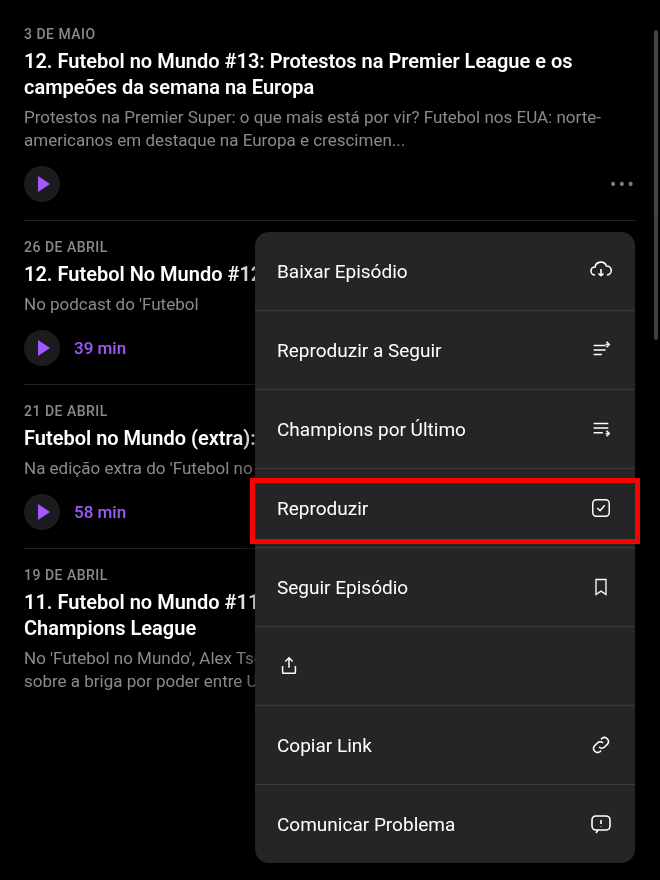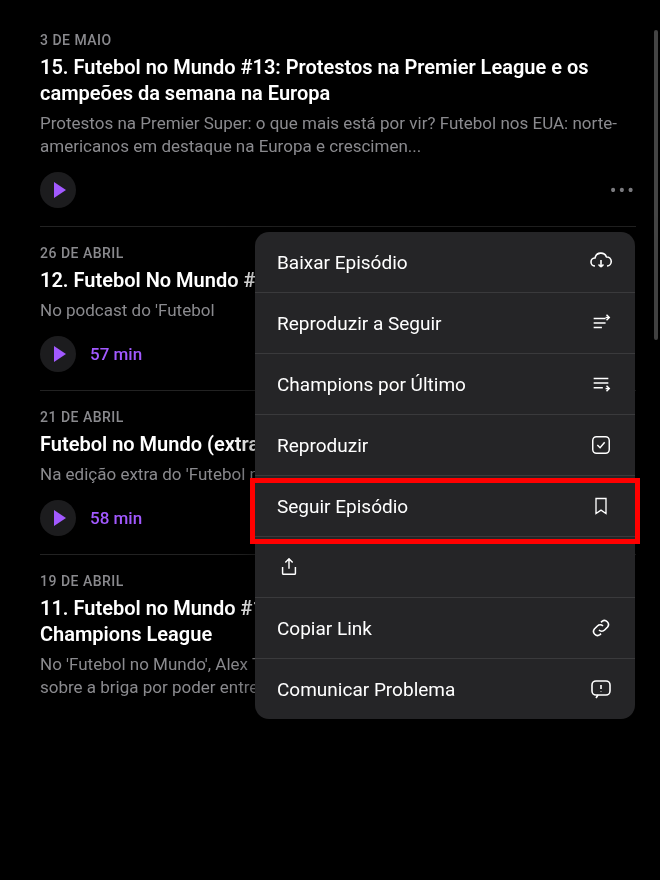--- a/index.html
+++ b/index.html
@@ -6,22 +6,21 @@
   body {
     width: 660px;
     height: 880px;
     background: #000;
     font-family: -apple-system, BlinkMacSystemFont, "Segoe UI", Roboto, Helvetica, Arial, sans-serif;
     color: #fff;
     overflow: hidden;
     position: relative;
   }
   .episode-list {
-    padding: 14px 24px 0 24px;
-    margin-left: 16px;
+    padding: 8px 24px 0 24px;
   }
   .episode {
     padding: 18px 0 18px 0;
     border-bottom: 1px solid #222;
   }
   .episode-date {
     font-size: 14px;
     color: #8a8a8e;
     letter-spacing: 0.5px;
     margin-bottom: 6px;
@@ -96,21 +95,21 @@
     width: 380px;
     background: #252527;
     border-radius: 14px;
     overflow: hidden;
     box-shadow: 0 8px 30px rgba(0,0,0,0.6);
   }
   .menu-item {
     display: flex;
     align-items: center;
     justify-content: space-between;
-    padding: 18px 22px;
+    padding: 27px 22px;
     font-size: 19px;
     color: #fff;
     border-bottom: 1px solid #3a3a3c;
     cursor: pointer;
     position: relative;
   }
   .menu-item:last-child { border-bottom: none; }
   .menu-icon {
     width: 24px;
     height: 24px;
@@ -131,39 +130,39 @@
   }
   svg { stroke: currentColor; fill: none; }
 </style>
 </head>
 <body>
 
 <div class="episode-list">
 
   <div class="episode">
     <div class="episode-date">3 DE MAIO</div>
-    <div class="episode-title">15. Futebol no Mundo #13: Protestos na Premier League e os campeões da semana na Europa</div>
+    <div class="episode-title">12. Futebol no Mundo #13: Protestos na Premier League e os campeões da semana na Europa</div>
     <div class="episode-desc">Protestos na Premier Super: o que mais está por vir? Futebol nos EUA: norte-americanos em destaque na Europa e crescimen...</div>
     <div class="episode-row">
       <div class="play-btn">
         <div class="play-triangle"></div>
       </div>
       <div class="more-dots">•••</div>
     </div>
   </div>
 
   <div class="episode">
     <div class="episode-date">26 DE ABRIL</div>
     <div class="episode-title">12. Futebol No Mundo #12: próximos passos da Superliga, LaLiga</div>
     <div class="episode-desc">No podcast do 'Futebol</div>
     <div class="episode-row">
       <div class="play-btn">
         <div class="play-triangle"></div>
       </div>
-      <div class="duration">57 min</div>
+      <div class="duration">39 min</div>
     </div>
   </div>
 
   <div class="episode">
     <div class="episode-date">21 DE ABRIL</div>
     <div class="episode-title">Futebol no Mundo (extra): Super Liga</div>
     <div class="episode-desc">Na edição extra do 'Futebol no Mundo', Hofman, Leonardo Bertozzi</div>
     <div class="episode-row">
       <div class="play-btn">
         <div class="play-triangle"></div>

